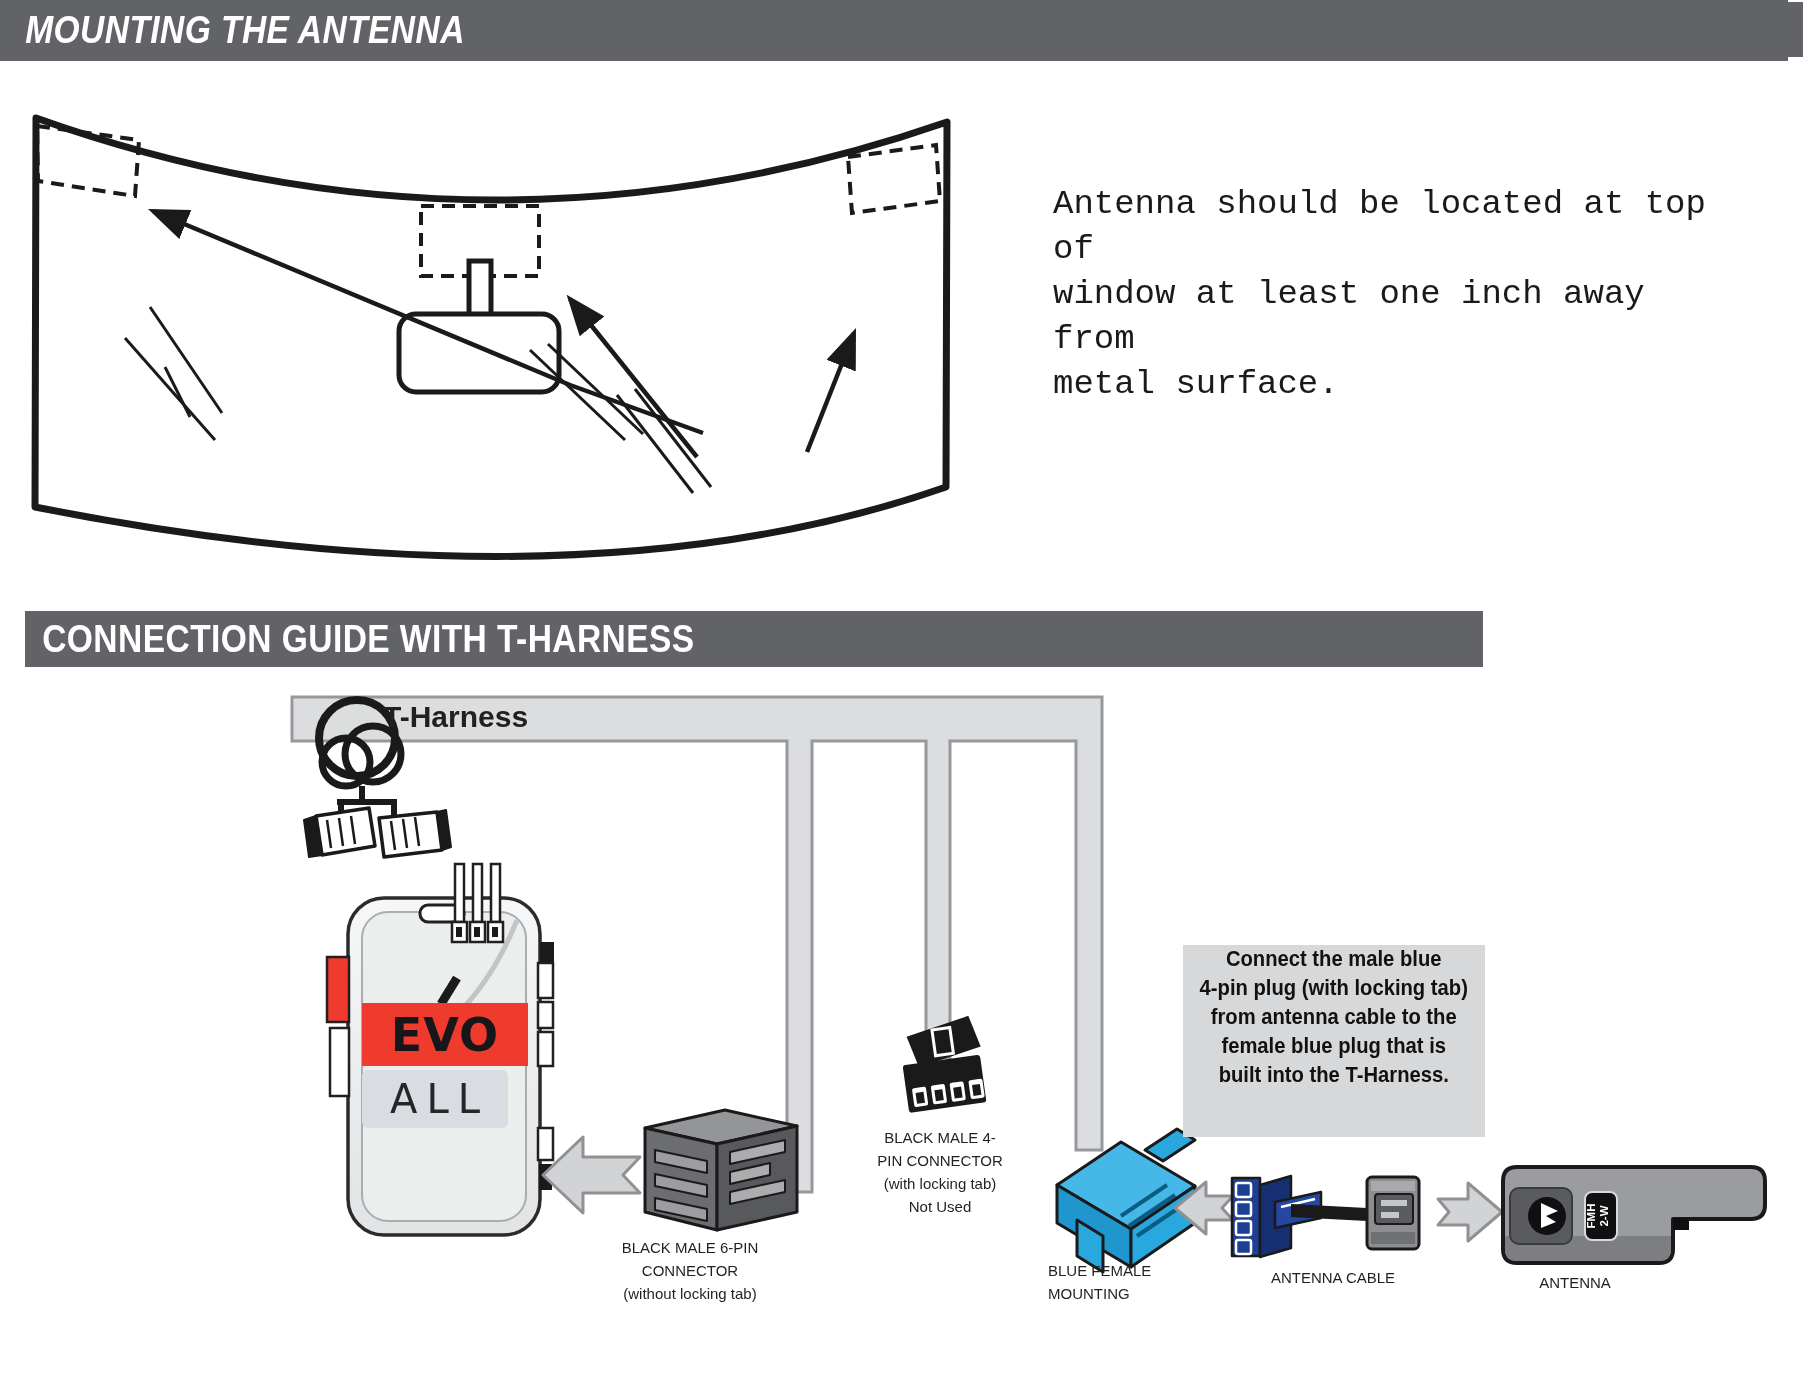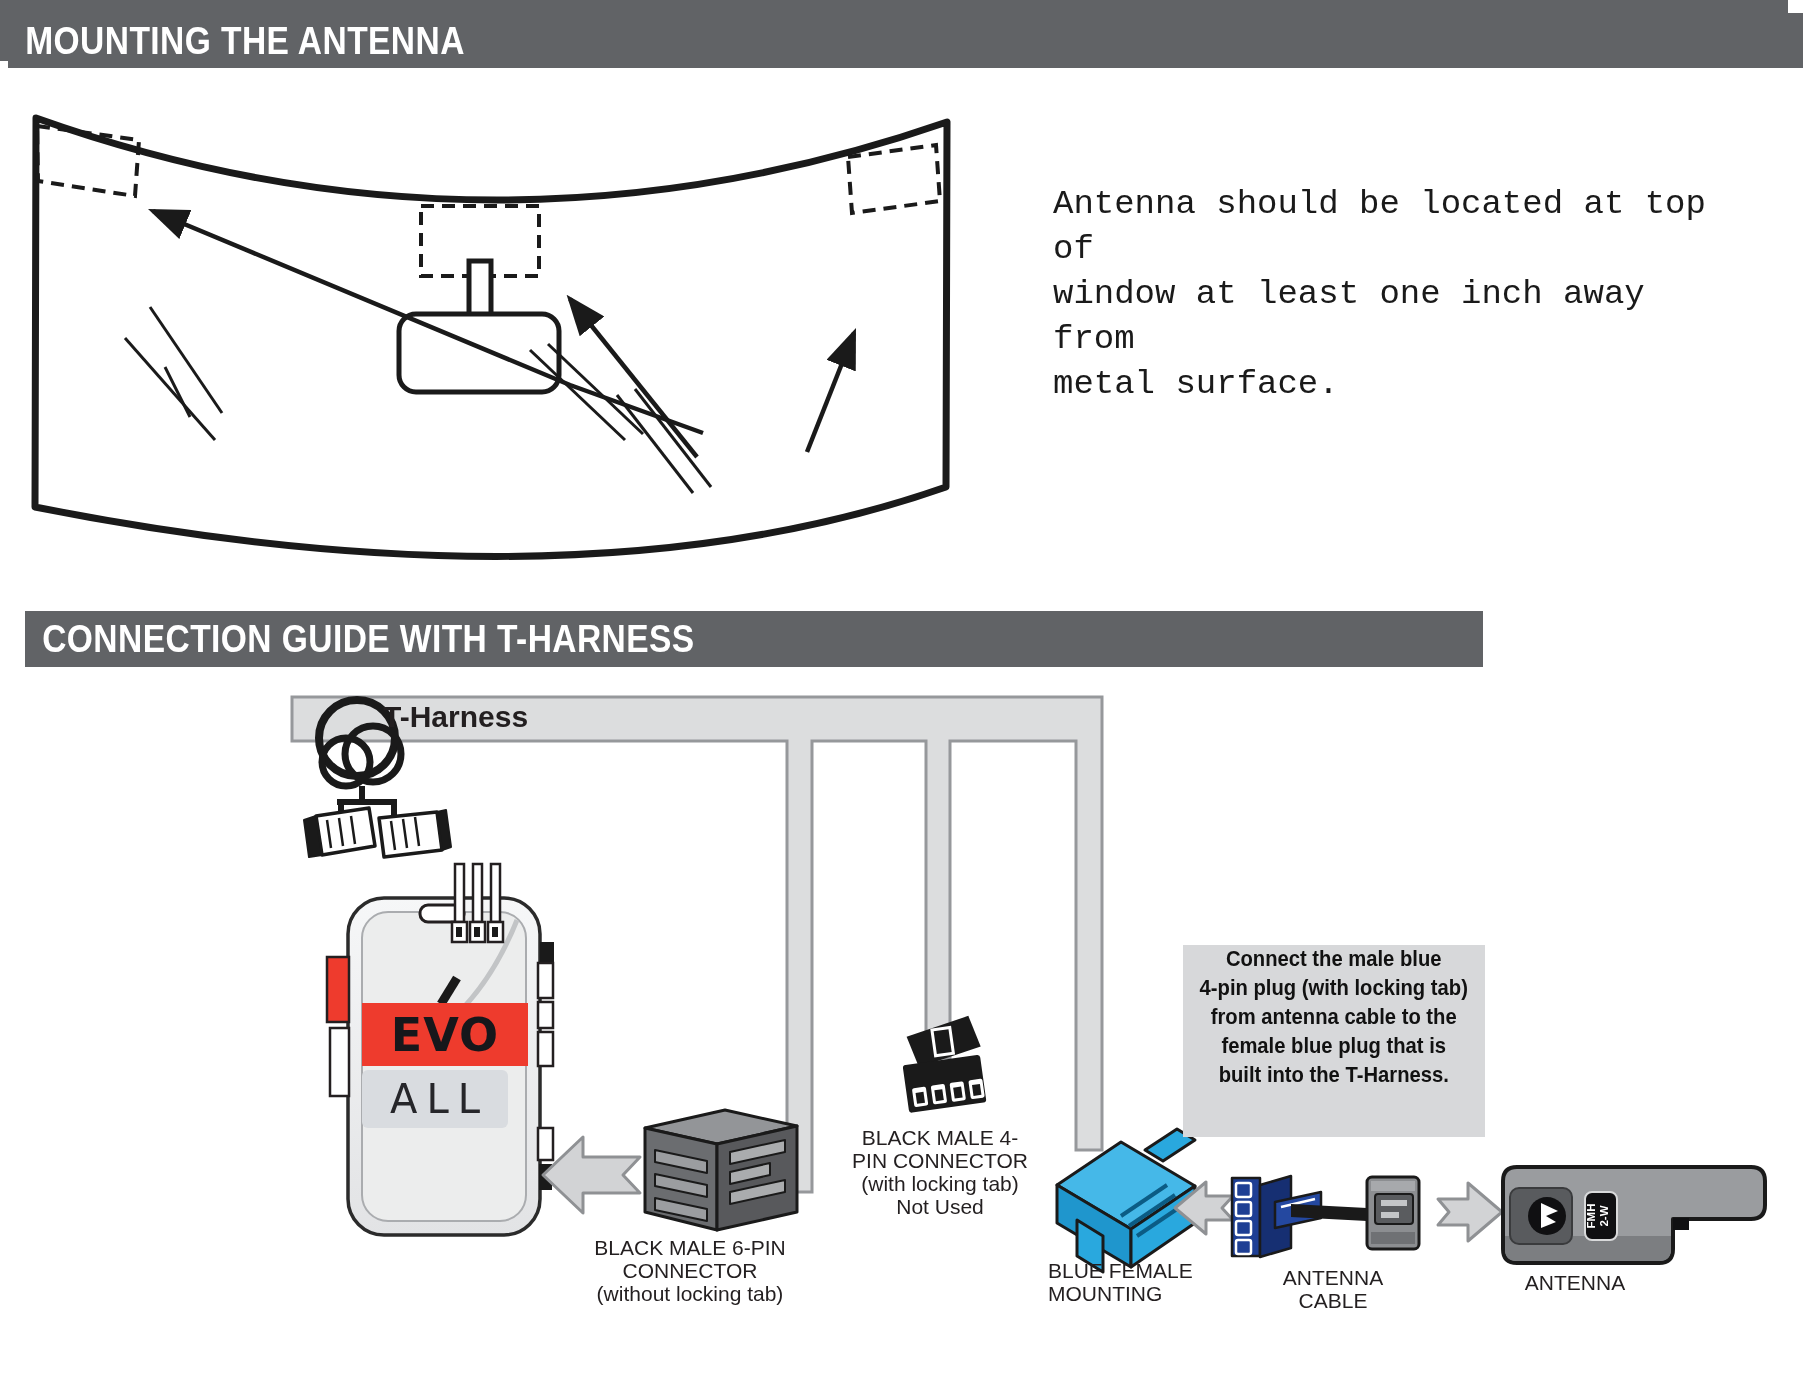--- a/index.html
+++ b/index.html
@@ -8,33 +8,33 @@
     font-family:"Liberation Sans", sans-serif;overflow:hidden;color:#231f20;
   }
   .abs{position:absolute;}
   
   .bar{position:absolute;background:#616366;color:#ffffff;}
   .bar-inner{
     display:inline-block;transform:scaleX(0.86);transform-origin:0 50%;
     font-weight:bold;font-size:39px;line-height:55px;padding-left:20px;white-space:nowrap;
     letter-spacing:0.5px;
   }
-  #bar-mounting{left:8px;top:13px;width:1795px;height:55px;}
+  #bar-mounting{left:8px;top:2px;width:1795px;height:55px;font-style:italic;}
   #bar-connection{left:25px;top:611px;width:1458px;height:56px;}
   #bar-bottom{left:23px;top:1313px;width:1788px;height:61px;background:#616366;}
 
   
   .para{
     position:absolute;left:1053px;top:182px;width:680px;
     font-size:34px;line-height:45px;color:#1a1a1a;white-space:pre-line;font-family:Liberation Mono, monospace;
   }
 
   
   .lbl{
-    position:absolute;font-size:21px;line-height:23px;color:#231f20;
+    position:absolute;font-size:15px;line-height:23px;color:#231f20;
     white-space:pre-line;text-align:center;
   }
   #lbl-connector-without{left:565px;top:1236px;width:250px;}
   #lbl-connector-with{left:840px;top:1126px;width:200px;}
   #lbl-blue-female{left:1048px;top:1259px;width:180px;text-align:left;}
   #lbl-antenna-cable{left:1248px;top:1266px;width:170px;}
   #lbl-antenna{left:1515px;top:1271px;width:120px;}
 
   #t-harness-label{
     position:absolute;left:383px;top:700px;font-size:30px;font-weight:bold;color:#231f20;

